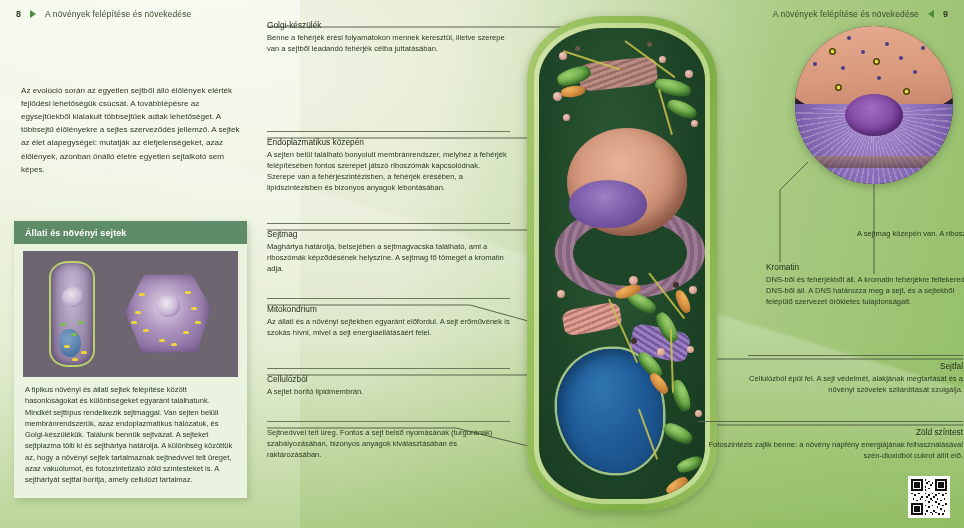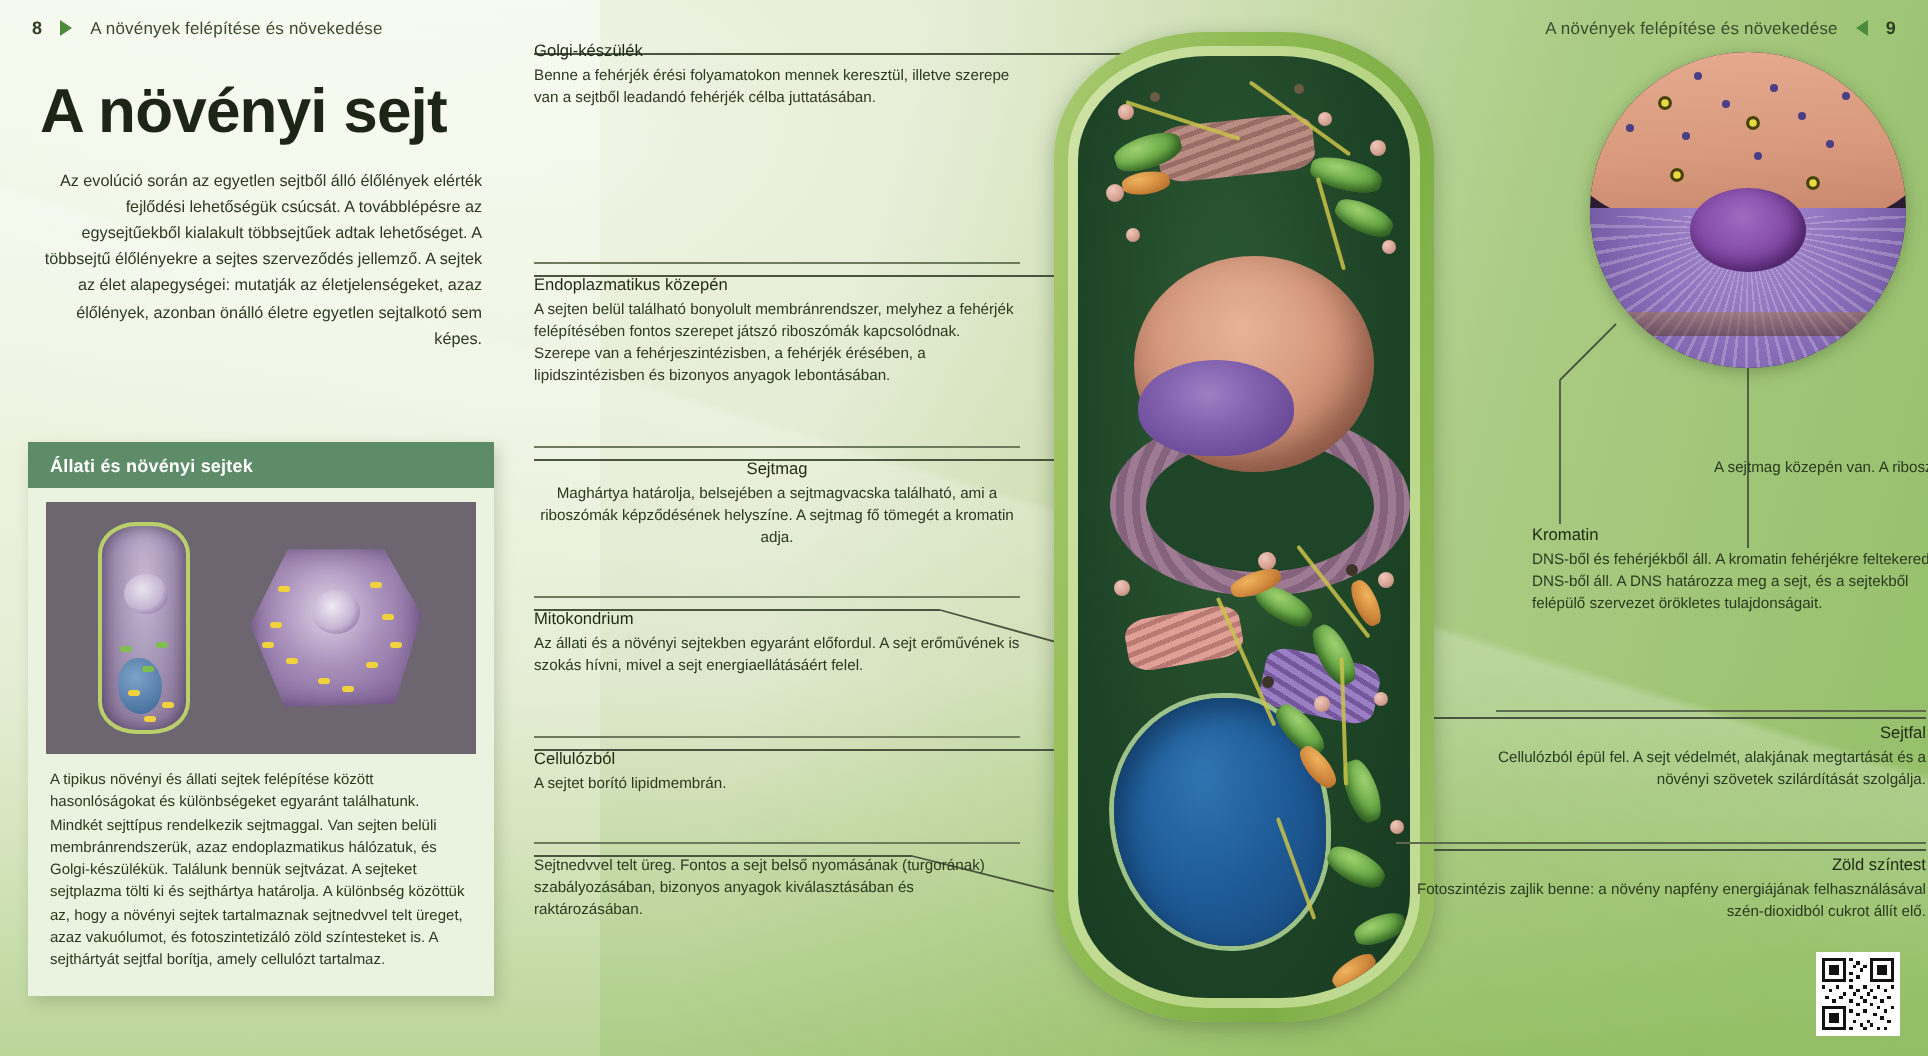--- a/index.html
+++ b/index.html
@@ -46,21 +46,21 @@
   .tri-l { border-width:4.5px 6.5px 4.5px 0; border-color:transparent #4b8b3b transparent transparent; }
   .hdr-txt { white-space:nowrap; }
 
   
   .title {
     position:absolute; left:20px; top:38px;
     font-size:31px; font-weight:bold; color:#1d2616; letter-spacing:-.4px;
   }
   .intro {
     position:absolute; left:21px; top:84px; width:220px;
-    font-size:8.1px; line-height:1.62; color:#2c3a20; text-align:right;
+    font-size:8.1px; line-height:1.62; color:#2c3a20; text-align:left;
   }
 
   
   .sidebox {
     position:absolute; left:14px; top:221px; width:233px; height:277px;
     background:#eaf2e0; box-shadow:2px 3px 7px rgba(60,80,40,.22);
   }
   .sidebox-hd {
     height:23px; background:#5e8c68; color:#fff;
     font-size:9px; font-weight:bold; display:flex; align-items:center;
@@ -230,21 +230,20 @@
     <span class="pgnum">8</span>
     <span class="tri tri-r"></span>
     <span class="hdr-txt">A növények felépítése és növekedése</span>
   </div>
   <div class="hdr hdr-right">
     <span class="hdr-txt">A növények felépítése és növekedése</span>
     <span class="tri tri-l"></span>
     <span class="pgnum">9</span>
   </div>
 
-  <h1 class="title">A növényi sejt</h1>
   <p class="intro">Az evolúció során az egyetlen sejtből álló élőlények elérték fejlődési lehetőségük csúcsát. A továbblépésre az egysejtűekből kialakult többsejtűek adtak lehetőséget. A többsejtű élőlényekre a sejtes szerveződés jellemző. A sejtek az élet alapegységei: mutatják az életjelenségeket, azaz élőlények, azonban önálló életre egyetlen sejtalkotó sem képes.</p>
 
   <div class="sidebox">
     <div class="sidebox-hd">Állati és növényi sejtek</div>
     <div class="sidebox-figwrap">
       <div class="sidebox-fig">
         <div class="cell-anim">
           <div class="nuc"></div>
           <div class="vac"></div>
           <div class="spk g" style="left:9px;  top:60px;"></div>
@@ -383,21 +382,21 @@
 
   <div class="ann col-mid" style="top:20px;">
     <h4>Golgi-készülék</h4>
     <p>Benne a fehérjék érési folyamatokon mennek keresztül, illetve szerepe van a sejtből leadandó fehérjék célba juttatásában.</p>
   </div>
   <div class="ann col-mid" style="top:131px;">
     <div class="rule"></div>
     <h4>Endoplazmatikus közepén</h4>
     <p>A sejten belül található bonyolult membránrendszer, melyhez a fehérjék felépítésében fontos szerepet játszó riboszómák kapcsolódnak. Szerepe van a fehérjeszintézisben, a fehérjék érésében, a lipidszintézisben és bizonyos anyagok lebontásában.</p>
   </div>
-  <div class="ann col-mid" style="top:223px;text-align:center;">
+  <div class="ann col-mid" style="top:223px;">
     <div class="rule"></div>
     <h4>Sejtmag</h4>
     <p>Maghártya határolja, belsejében a sejtmagvacska található, ami a riboszómák képződésének helyszíne. A sejtmag fő tömegét a kromatin adja.</p>
   </div>
   <div class="ann col-mid" style="top:298px;">
     <div class="rule"></div>
     <h4>Mitokondrium</h4>
     <p>Az állati és a növényi sejtekben egyaránt előfordul. A sejt erőművének is szokás hívni, mivel a sejt energiaellátásáért felel.</p>
   </div>
   <div class="ann col-mid" style="top:368px;">

